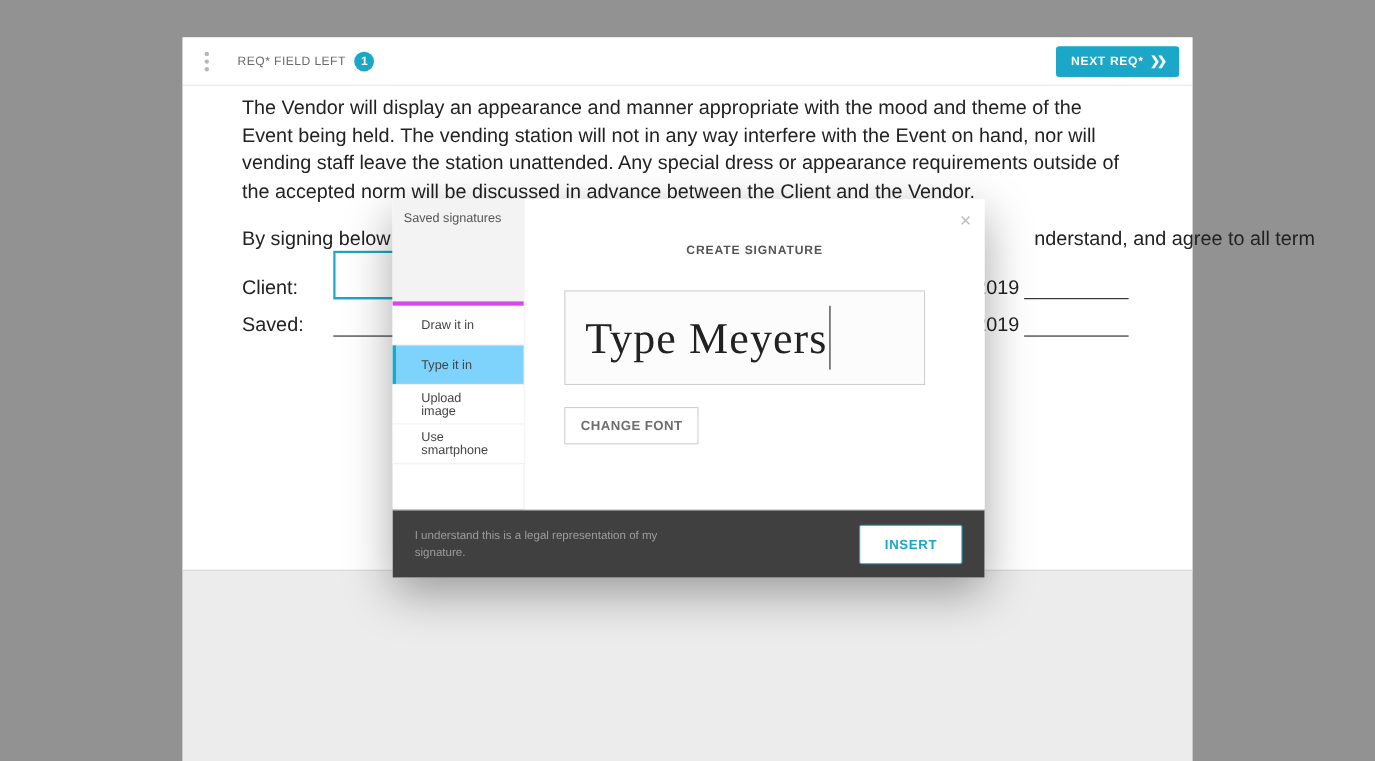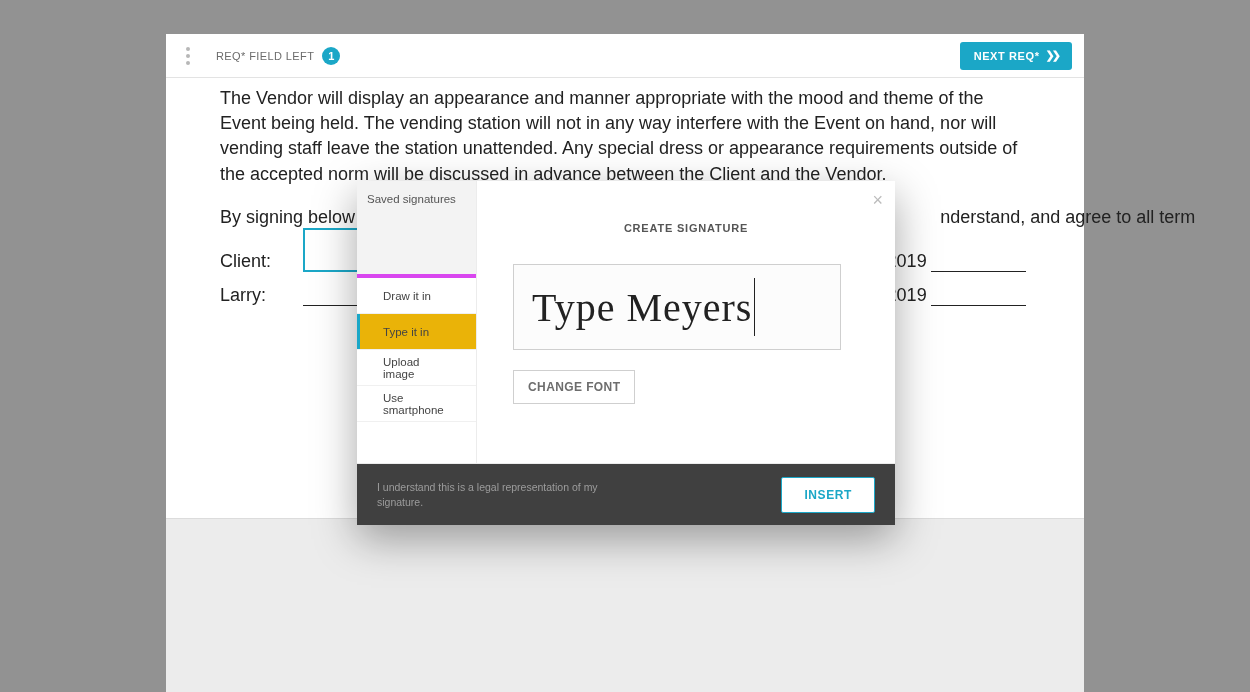--- a/index.html
+++ b/index.html
@@ -164,21 +164,21 @@
     display: flex;
     align-items: center;
     padding: 0 26px;
     font-size: 11.5px;
     color: #444;
     border-bottom: 1px solid #f0f0f0;
     cursor: pointer;
     background: #fff;
   }
   .sb-item.active {
-    background: #eab308;
+    background: #7dd3fc;
   }
   .sb-item.active::before {
     content: "";
     position: absolute;
     left: 0; top: 0; bottom: 0;
     width: 3px;
     background: #1ba7c7;
   }
   .modal-content {
     flex: 1;
@@ -295,21 +295,21 @@
       <span class="line sigline">
         <span class="sig-field-box"></span>
       </span>
       <span style="width:56px;">Date:</span>
       <span class="line dateline"></span>
       <span style="margin-left:6px;">2019</span>
       <span class="line" style="width:96px;"></span>
     </div>
 
     <div class="sig-row">
-      <span class="label">Larry:</span>
+      <span class="label">Saved:</span>
       <span class="line sigline"></span>
       <span style="width:56px;">Date:</span>
       <span class="line dateline"></span>
       <span style="margin-left:6px;">2019</span>
       <span class="line" style="width:96px;"></span>
     </div>
   </div>
 
   <div class="doc-lower"></div>
 </div>

